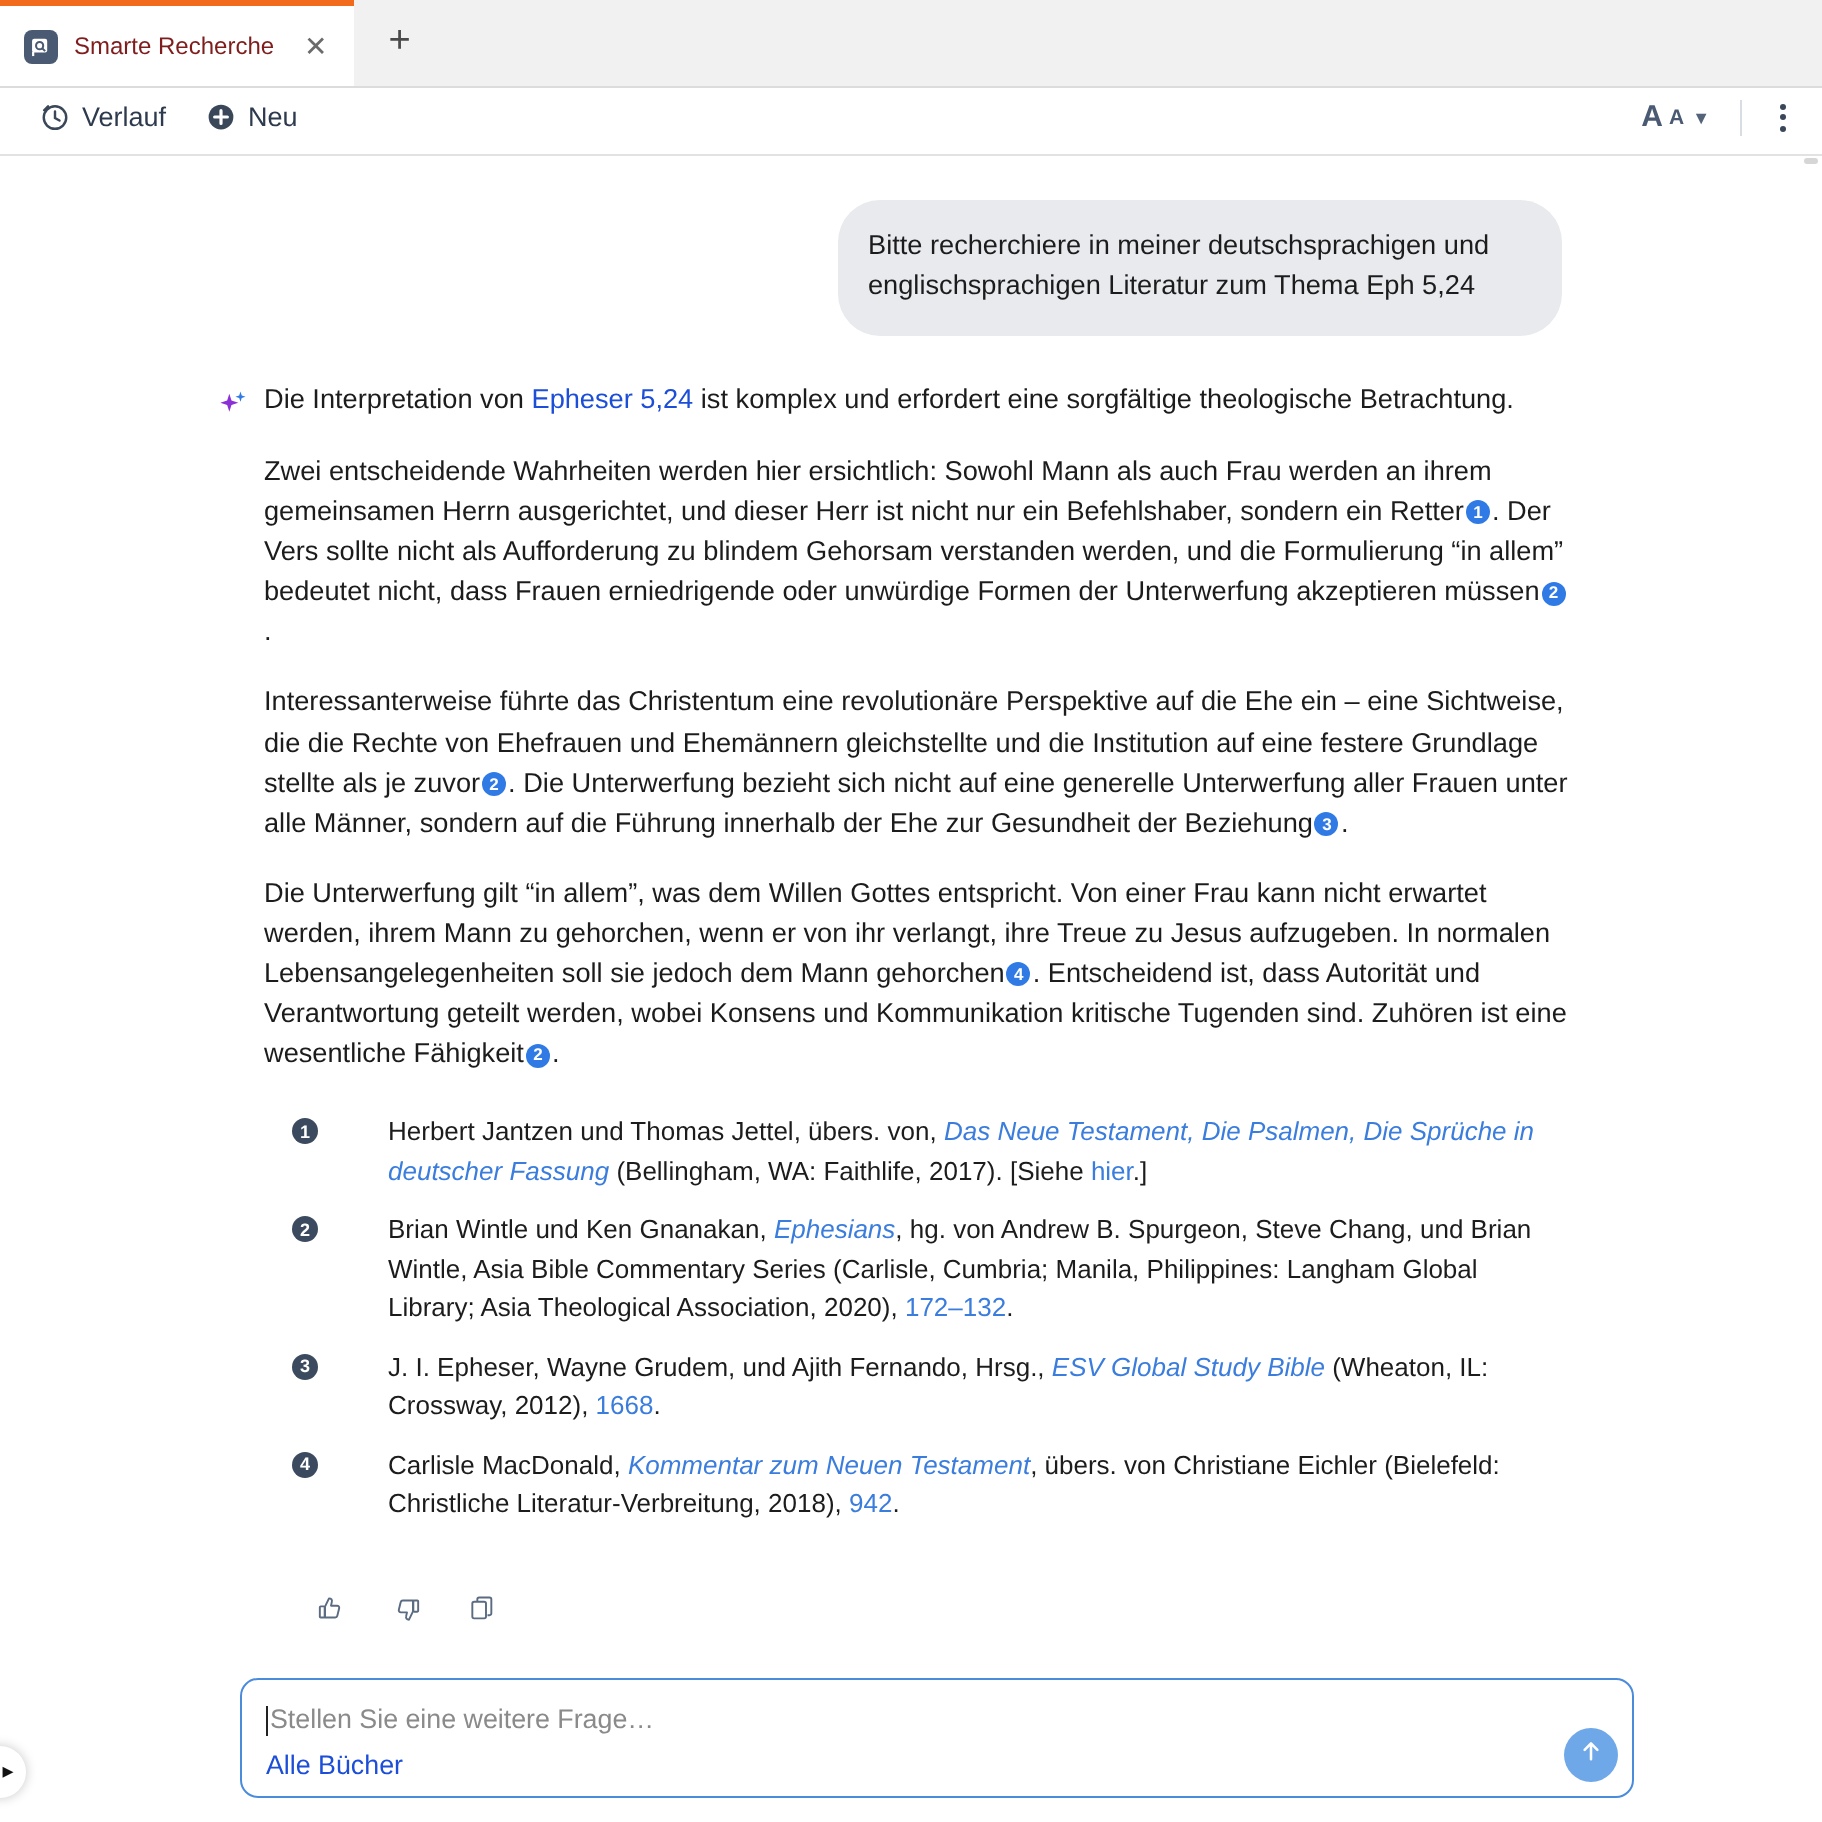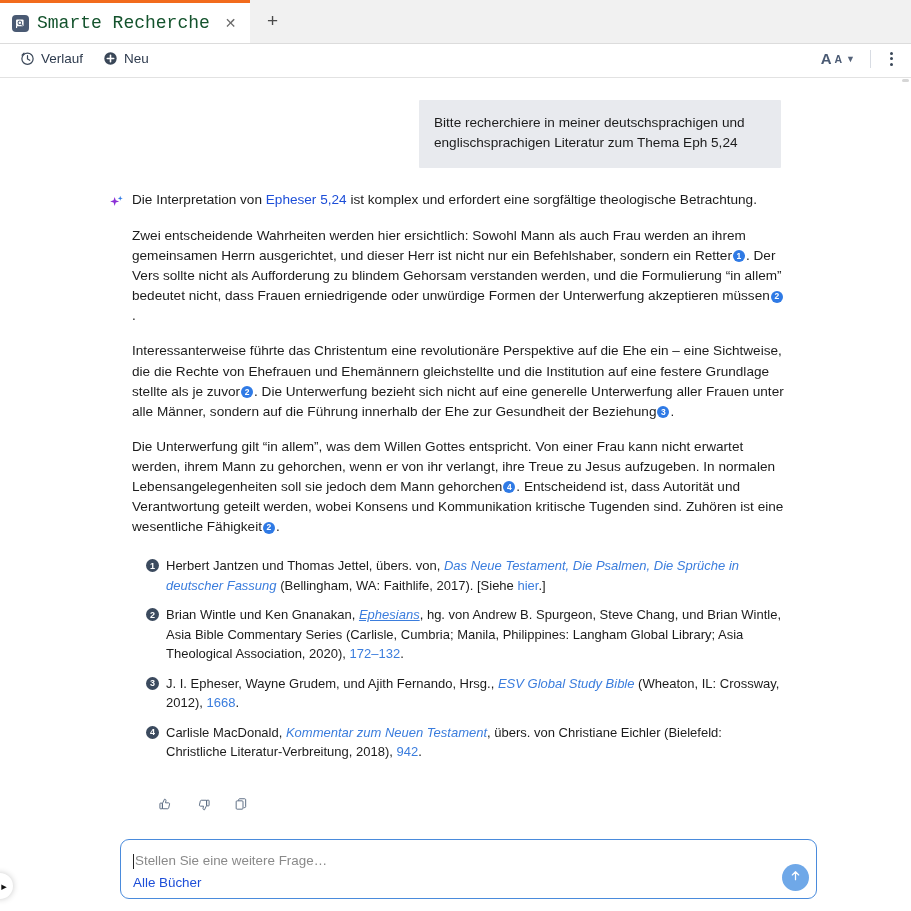--- a/index.html
+++ b/index.html
@@ -32,24 +32,23 @@
   }
   .tab-favicon {
     width: 17px; height: 17px;
     border-radius: 4px;
     background: #4a5a73;
     display: flex; align-items: center; justify-content: center;
     flex: 0 0 auto;
   }
   .tab-favicon svg { display: block; }
   .tab-title {
-    font-size: 18px;
-    color: #14532d;
+    font-size: 12px;
+    color: #7f1d1d;
     white-space: nowrap;
-    font-family: Liberation Mono, monospace;
   }
   .tab-close {
     font-size: 14px;
     color: #6b6b6b;
     line-height: 1;
     padding: 2px 3px;
     cursor: pointer;
     margin-left: 4px;
   }
   .tab-new {
@@ -113,21 +112,21 @@
   }
 
   .convo {
     padding: 0 28px 0 0;
   }
 
   
   .user-row { display: flex; justify-content: flex-end; padding: 22px 102px 0 0; }
   .user-bubble {
     background: #e8eaee;
-    border-radius: 1px;
+    border-radius: 21px;
     padding: 13px 17px 14px 15px;
     max-width: 362px;
     font-size: 13.6px;
     line-height: 1.5;
     color: #1c1c1c;
   }
 
   
   .assistant { padding: 22px 0 0 108px; position: relative; }
   .spark { position: absolute; left: 108px; top: 26px; width: 18px; height: 18px; }
@@ -161,20 +160,21 @@
     font-size: 9px; font-weight: 700;
     display: flex; align-items: center; justify-content: center;
     margin-top: 3px;
     cursor: pointer;
   }
   .note-text {
     font-size: 13px;
     line-height: 1.5;
     color: #1c1c1c;
     max-width: 650px;
+    margin-left: 28px;
   }
   .note-text a { color: #3b7ddd; text-decoration: none; cursor:pointer; }
   .note-text a.it { font-style: italic; }
 
   
   .actions { display: flex; gap: 16px; padding: 22px 0 0 22px; }
   .act { width: 22px; height: 22px; display:flex; align-items:center; justify-content:center; cursor:pointer; border-radius:4px; }
 
   
   .composer-wrap {
@@ -308,21 +308,21 @@
             <div class="para"><span>Interessanterweise führte das Christentum eine revolutionäre Perspektive auf die Ehe ein – eine Sichtweise, die die Rechte von Ehefrauen und Ehemännern gleichstellte und die Institution auf eine festere Grundlage stellte als je zuvor</span><span class="cnum">2</span><span>. Die Unterwerfung bezieht sich nicht auf eine generelle Unterwerfung aller Frauen unter alle Männer, sondern auf die Führung innerhalb der Ehe zur Gesundheit der Beziehung</span><span class="cnum">3</span><span>.</span></div>
             <div class="para"><span>Die Unterwerfung gilt “in allem”, was dem Willen Gottes entspricht. Von einer Frau kann nicht erwartet werden, ihrem Mann zu gehorchen, wenn er von ihr verlangt, ihre Treue zu Jesus aufzugeben. In normalen Lebensangelegenheiten soll sie jedoch dem Mann gehorchen</span><span class="cnum">4</span><span>. Entscheidend ist, dass Autorität und Verantwortung geteilt werden, wobei Konsens und Kommunikation kritische Tugenden sind. Zuhören ist eine wesentliche Fähigkeit</span><span class="cnum">2</span><span>.</span></div>
           </div>
         <div class="notes" id="footnotes">
             <div class="note">
               <span class="note-num">1</span>
               <div class="note-text"><span>Herbert Jantzen und Thomas Jettel, übers. von, </span><a class="ref it" style="font-style: italic;">Das Neue Testament, Die Psalmen, Die Sprüche in deutscher Fassung</a><span> (Bellingham, WA: Faithlife, 2017). [Siehe </span><a class="ref">hier</a><span>.]</span></div>
             </div>
             <div class="note">
               <span class="note-num">2</span>
-              <div class="note-text"><span>Brian Wintle und Ken Gnanakan, </span><a class="ref it" style="font-style: italic; text-decoration: underline;">Ephesians</a><span>, hg. von Andrew B. Spurgeon, Steve Chang, und Brian Wintle, Asia Bible Commentary Series (Carlisle, Cumbria; Manila, Philippines: Langham Global Library; Asia Theological Association, 2020), </span><a class="ref">172–132</a><span>.</span></div>
+              <div class="note-text"><span>Brian Wintle und Ken Gnanakan, </span><a class="ref it" style="font-style: italic;">Ephesians</a><span>, hg. von Andrew B. Spurgeon, Steve Chang, und Brian Wintle, Asia Bible Commentary Series (Carlisle, Cumbria; Manila, Philippines: Langham Global Library; Asia Theological Association, 2020), </span><a class="ref">172–132</a><span>.</span></div>
             </div>
             <div class="note">
               <span class="note-num">3</span>
               <div class="note-text"><span>J. I. Epheser, Wayne Grudem, und Ajith Fernando, Hrsg., </span><a class="ref it" style="font-style: italic;">ESV Global Study Bible</a><span> (Wheaton, IL: Crossway, 2012), </span><a class="ref">1668</a><span>.</span></div>
             </div>
             <div class="note">
               <span class="note-num">4</span>
               <div class="note-text"><span>Carlisle MacDonald, </span><a class="ref it" style="font-style: italic;">Kommentar zum Neuen Testament</a><span>, übers. von Christiane Eichler (Bielefeld: Christliche Literatur-Verbreitung, 2018), </span><a class="ref">942</a><span>.</span></div>
             </div>
           </div>

